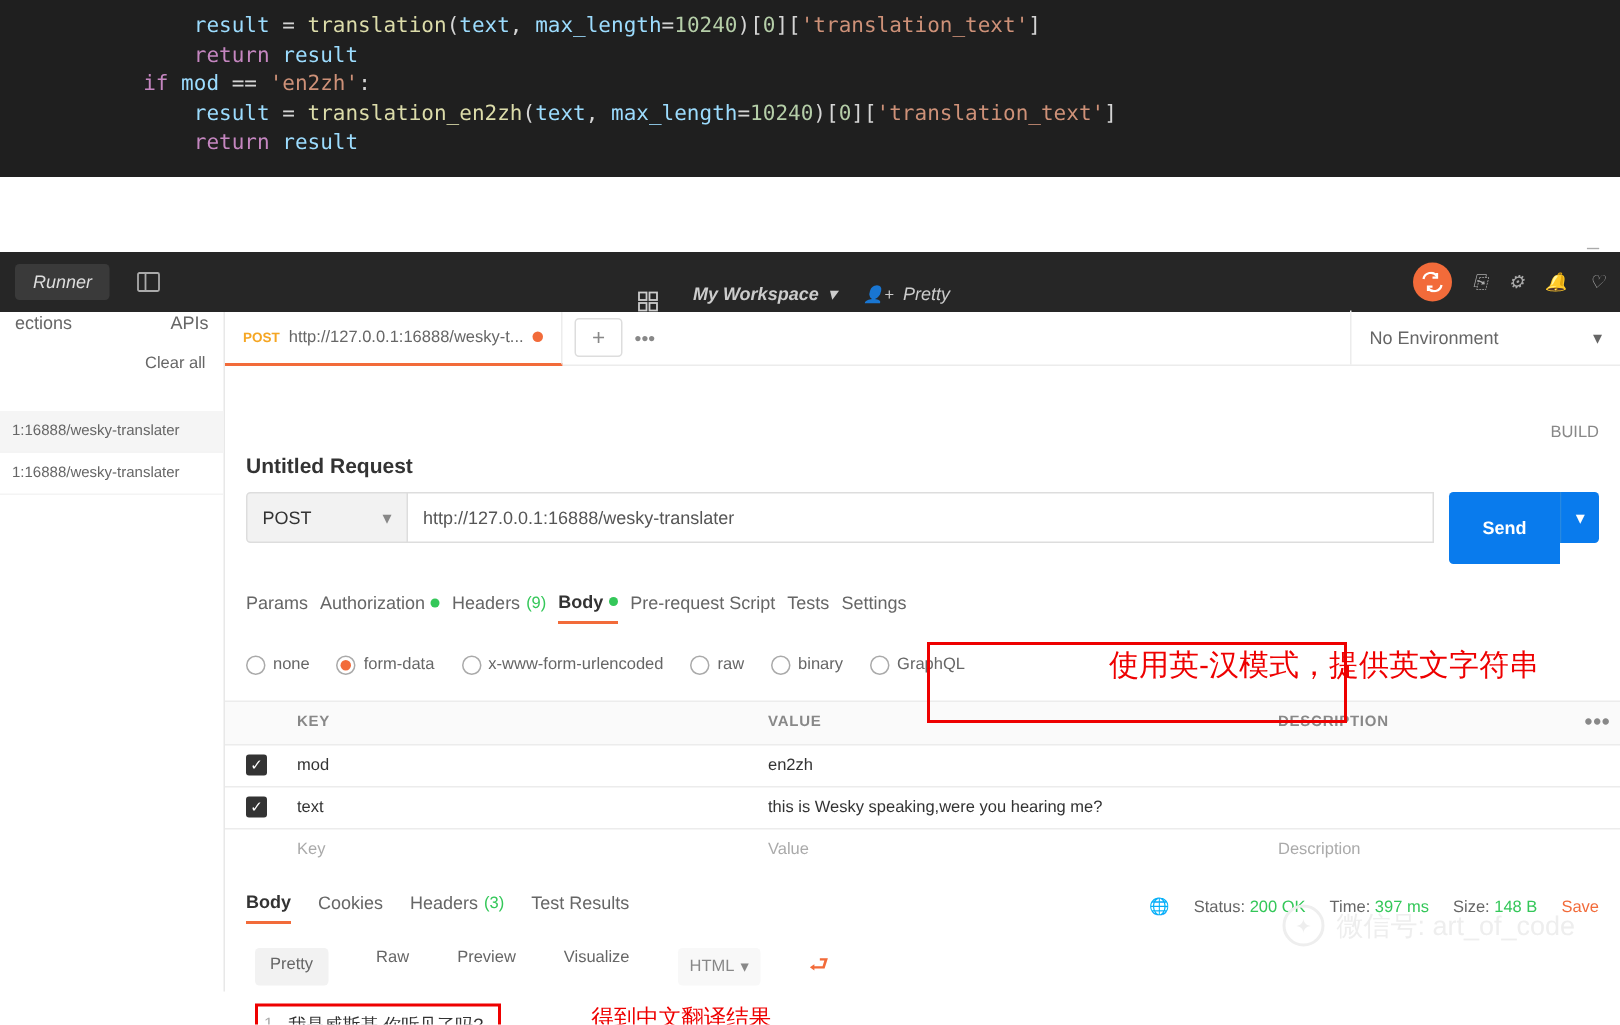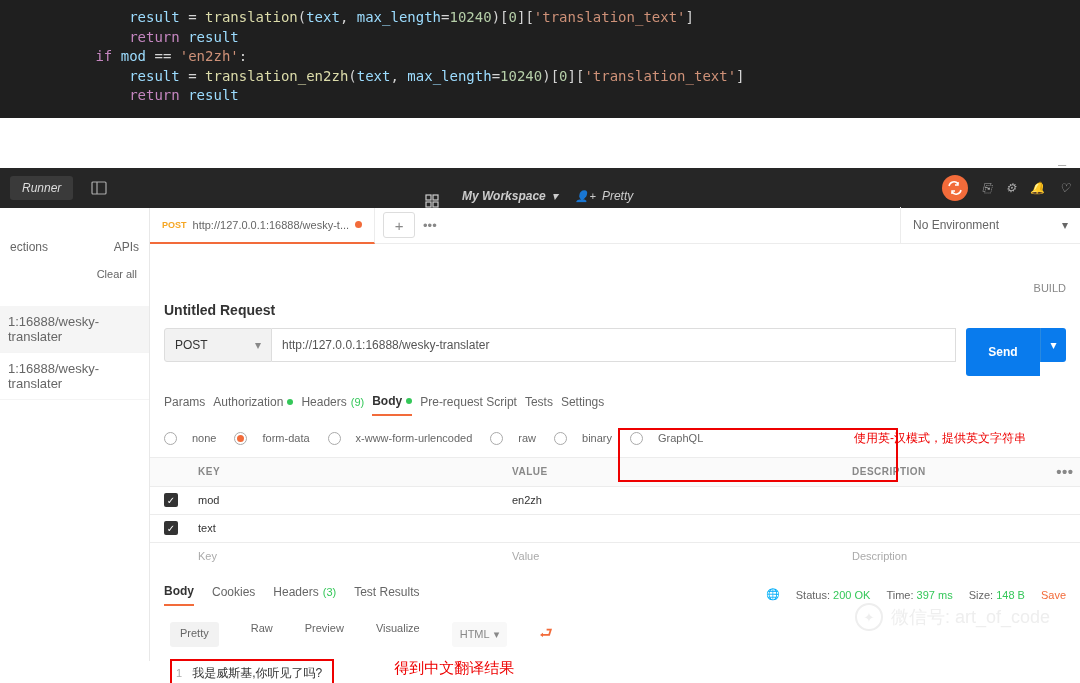--- a/index.html
+++ b/index.html
@@ -19,24 +19,24 @@
 .postman-top { background: #262626; height: 40px; display: flex; align-items: center; color: #ccc; padding: 0 10px; justify-content: space-between; font-style: italic; }
 .top-left { display: flex; align-items: center; gap: 14px; }
 .btn-runner { background: #3a3a3a; padding: 5px 12px; border-radius: 3px; font-size: 12px; color: #ddd; }
 .top-icon { width: 24px; height: 24px; display: flex; align-items: center; justify-content: center; }
 .top-center { display: flex; align-items: flex-start; gap: 18px; margin-top: 27px; }
 .workspace { display: flex; align-items: center; gap: 6px; }
 .top-right { display: flex; align-items: center; gap: 14px; }
 .sync-icon { background: #f26b3a; border-radius: 50%; width: 26px; height: 26px; display: flex; align-items: center; justify-content: center; color: #fff; }
 .main-row { display: flex; height: calc(683px - 140px - 32px - 18px - 40px); }
 .sidebar { width: 150px; border-right: 1px solid #e8e8e8; }
-.side-tabs { display: flex; justify-content: space-between; padding: 32px 10px 8px 10px; font-size: 12px; color: #666; }
+.side-tabs { display: flex; justify-content: space-between; padding: 0 10px 8px 10px; font-size: 12px; color: #666; }
 .side-tabs span { cursor: pointer; }
 .clear-all { text-align: right; padding: 6px 12px 10px 0; color: #666; font-size: 11px; }
-.history-item { padding: 8px 8px; color: #666; font-size: 13px; border-bottom: 1px solid #f4f4f4; }
+.history-item { padding: 8px 8px; color: #666; font-size: 10px; border-bottom: 1px solid #f4f4f4; }
 .history-item.sel { background: #f5f5f5; }
 .content { flex: 1; display: flex; flex-direction: column; }
 .tabs-row { display: flex; align-items: center; height: 36px; border-bottom: 1px solid #ececec; }
 .req-tab { display: flex; align-items: center; gap: 6px; padding: 0 12px; height: 36px; border-right: 1px solid #ececec; font-size: 11px; position: relative; }
 .req-tab.active { border-bottom: 2px solid #f26b3a; margin-bottom: -1px; }
 .orange-dot { width: 7px; height: 7px; background: #f26b3a; border-radius: 50%; }
 .post-tag { color: #f5a623; font-weight: bold; font-size: 9px; }
 .tab-plus { width: 32px; height: 26px; display: flex; align-items: center; justify-content: center; border: 1px solid #ddd; border-radius: 3px; margin-left: 8px; color: #888; font-size: 15px; }
 .tab-dots { margin-left: 8px; color: #888; font-size: 13px; }
 .env-select { margin-left: auto; width: 180px; height: 36px; border-left: 1px solid #ececec; display: flex; align-items: center; padding: 0 12px; color: #666; justify-content: space-between; }
@@ -49,22 +49,22 @@
 .send-btn { width: 74px; height: 48px; background: #097bed; color: #ffffff; display: flex; align-items: center; justify-content: center; font-weight: 600; border-radius: 3px 0 0 3px; margin-left: 10px; }
 .send-arrow { width: 26px; height: 34px; background: #097bed; border-left: 1px solid #2889e0; display: flex; align-items: center; justify-content: center; color: #fff; border-radius: 0 3px 3px 0; }
 .req-tabs { display: flex; gap: 8px; padding: 18px 14px 6px 14px; font-size: 12px; color: #666; align-items: center; }
 .req-tabs .tab-item { display: flex; align-items: center; gap: 4px; padding-bottom: 6px; }
 .req-tabs .tab-item.active { color: #333; border-bottom: 2px solid #f26b3a; font-weight: 600; }
 .green-dot { width: 6px; height: 6px; background: #34c759; border-radius: 50%; }
 .count-badge { color: #34c759; font-size: 11px; }
 .body-types { display: flex; gap: 18px; padding: 8px 14px 10px 14px; align-items: center; }
 .radio { width: 13px; height: 13px; border: 1px solid #aaa; border-radius: 50%; display: inline-flex; align-items: center; justify-content: center; }
 .radio.sel::after { content: ""; width: 7px; height: 7px; background: #f26b3a; border-radius: 50%; }
-.body-type { display: flex; align-items: center; gap: 15px; font-size: 11px; color: #666; }
-.annotation-red { color: #e00; font-size: 12px; margin-left: auto; padding-right: 40px; }
+.body-type { display: flex; align-items: center; gap: 5px; font-size: 11px; color: #666; }
+.annotation-red { color: #e00; font-size: 20px; margin-left: auto; padding-right: 40px; }
 .params-table { border-top: 1px solid #ececec; }
 .table-header { display: flex; background: #fafafa; height: 28px; align-items: center; font-size: 10px; color: #888; font-weight: 600; letter-spacing: 0.5px; }
 .col-check { width: 42px; padding-left: 14px; }
 .col-key { width: 320px; padding-left: 6px; }
 .col-value { width: 340px; }
 .col-desc { flex: 1; }
 .col-dots { width: 30px; color: #888; font-size: 15px; text-align: center; }
 .table-row { display: flex; height: 28px; align-items: center; border-top: 1px solid #ececec; font-size: 11px; color: #333; }
 .table-row.empty { color: #aaa; }
 .checkbox { width: 14px; height: 14px; background: #333; border-radius: 2px; display: inline-flex; align-items: center; justify-content: center; color: #fff; font-size: 10px; }
@@ -244,20 +244,21 @@
       <div class="table-row">
         <div class="col-check"><span class="checkbox">✓</span></div>
         <div class="col-key">mod</div>
         <div class="col-value">en2zh</div>
         <div class="col-desc"></div>
           <div class="col-dots"></div>
       </div>
       <div class="table-row">
         <div class="col-check"><span class="checkbox">✓</span></div>
         <div class="col-key">text</div>
+        <div class="col-value">this is Wesky speaking,were you hearing me?</div>
         <div class="col-desc"></div>
           <div class="col-dots"></div>
       </div>
       <div class="table-row empty">
         <div class="col-check"></div>
         <div class="col-key">Key</div>
         <div class="col-value">Value</div>
         <div class="col-desc">Description</div>
         <div class="col-dots"></div>
       </div>

